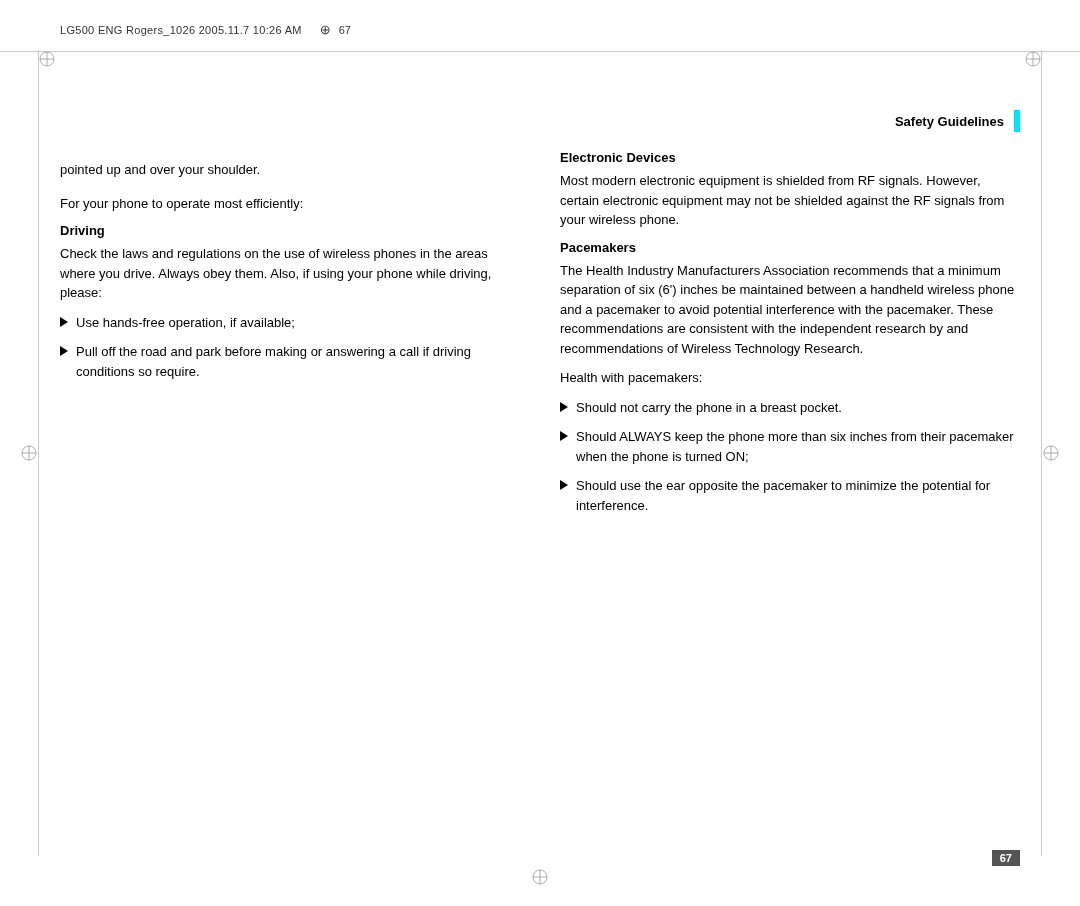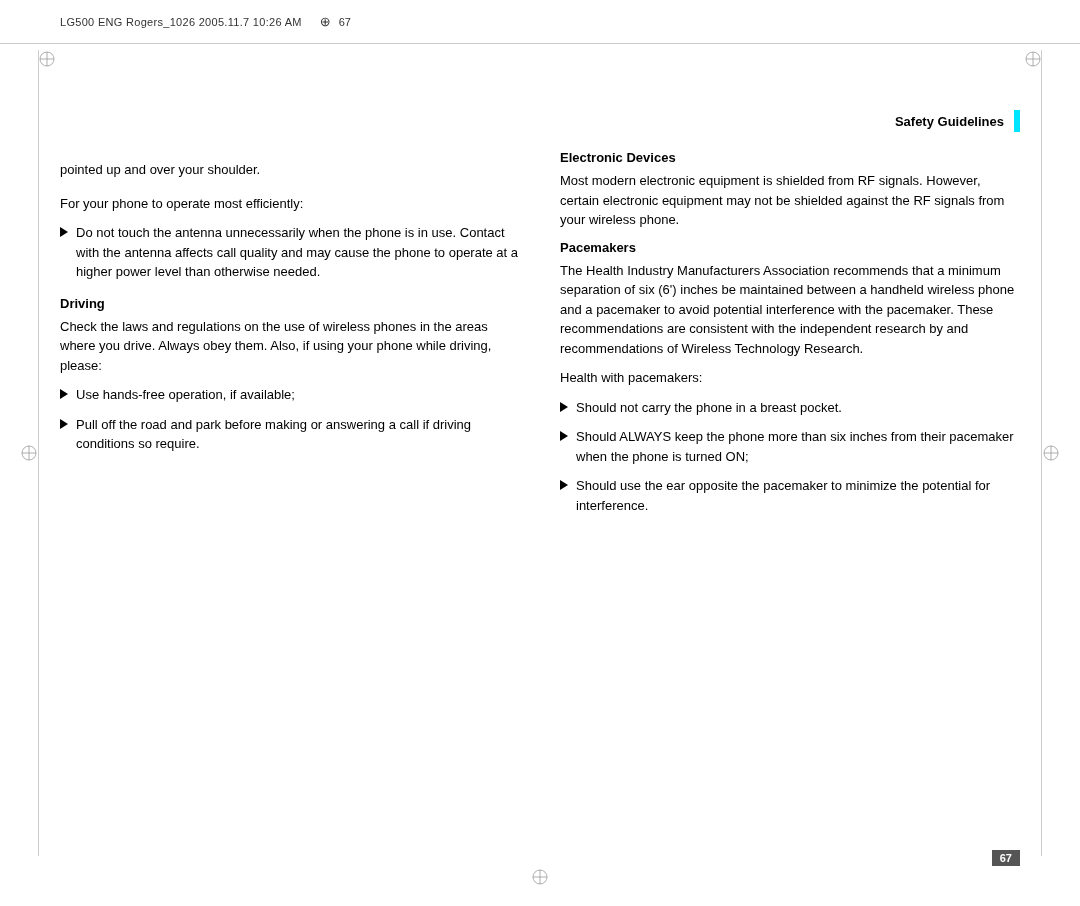--- a/index.html
+++ b/index.html
@@ -22,21 +22,21 @@
       width: 1080px;
       height: 906px;
       background: #ffffff;
       position: relative;
       padding: 0;
     }
 
     
     .header-bar {
       position: absolute;
-      top: 0;
+      top: 8px;
       left: 0;
       right: 0;
       height: 44px;
       border-bottom: 1px solid #cccccc;
       display: flex;
       align-items: center;
       padding: 0 60px;
     }
 
     .header-text {
@@ -255,26 +255,20 @@
     <span class="safety-accent"></span>
   </div>
 
   <div class="content-area">
 
     <div class="left-column">
       <p class="intro-text">pointed up and over your shoulder.</p>
 
       <p class="section-text">For your phone to operate most efficiently:</p>
 
-      <ul class="bullet-list">
-        <li>
-          <span class="bullet-arrow"></span>
-          <span class="bullet-text">Do not touch the antenna unnecessarily when the phone is in use. Contact with the antenna affects call quality and may cause the phone to operate at a higher power level than otherwise needed.</span>
-        </li>
-      </ul>
 
       <p class="section-title">Driving</p>
       <p class="section-text">Check the laws and regulations on the use of wireless phones in the areas where you drive. Always obey them. Also, if using your phone while driving, please:</p>
 
       <ul class="bullet-list">
         <li>
           <span class="bullet-arrow"></span>
           <span class="bullet-text">Use hands-free operation, if available;</span>
         </li>
         <li>

